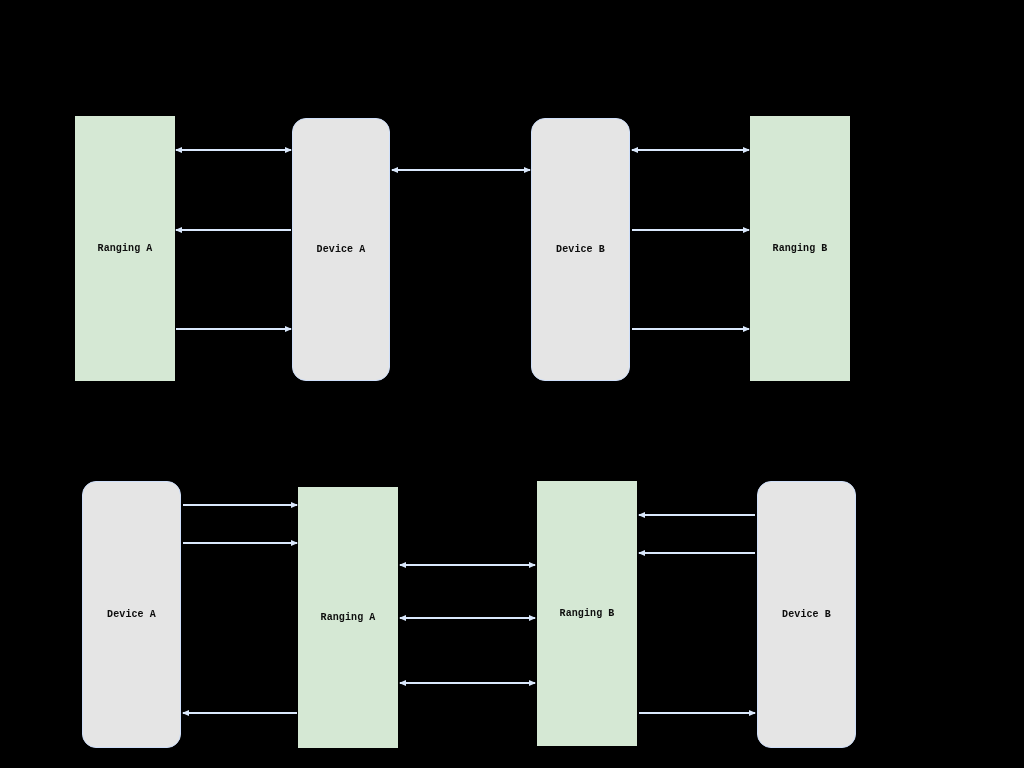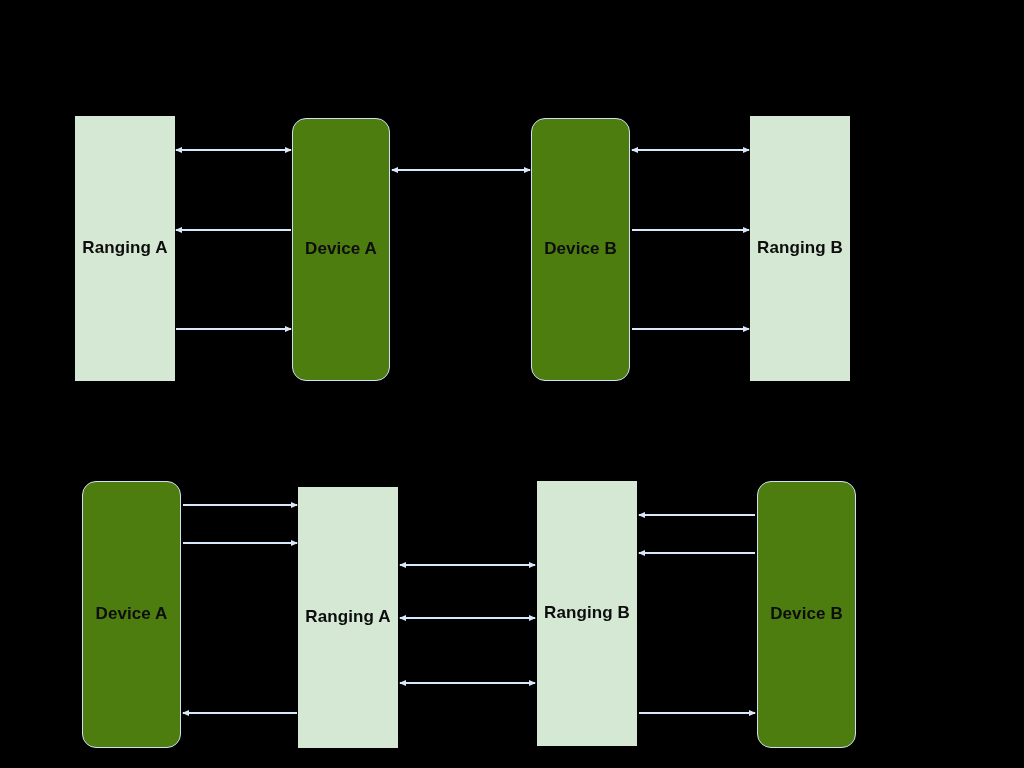--- a/index.html
+++ b/index.html
@@ -14,36 +14,36 @@
     background: #000000;
     overflow: hidden;
     font-family: "Liberation Sans", sans-serif;
   }
   .node {
     position: absolute;
     box-sizing: border-box;
     display: flex;
     align-items: center;
     justify-content: center;
-    font-family: Liberation Sans, sans-serif;
+    font-family: Liberation Mono, monospace;
     font-weight: bold;
-    font-size: 17px;
+    font-size: 10px;
     color: #0d0d0d;
     letter-spacing: 0.1px;
     text-align: center;
     line-height: 1.2;
     z-index: 3;
   }
   .node-green {
     background: #d5e8d4;
     border: 1px solid #d5e8d4;
     border-radius: 0px;
   }
   .node-blue {
-    background: #4d7c0f;
+    background: #e5e5e5;
     border: 1px solid #cfdffa;
     border-radius: 14px;
   }
   .edge {
     position: absolute;
     height: 6px;
     z-index: 1;
   }
   .edge .shaft {
     position: absolute;

